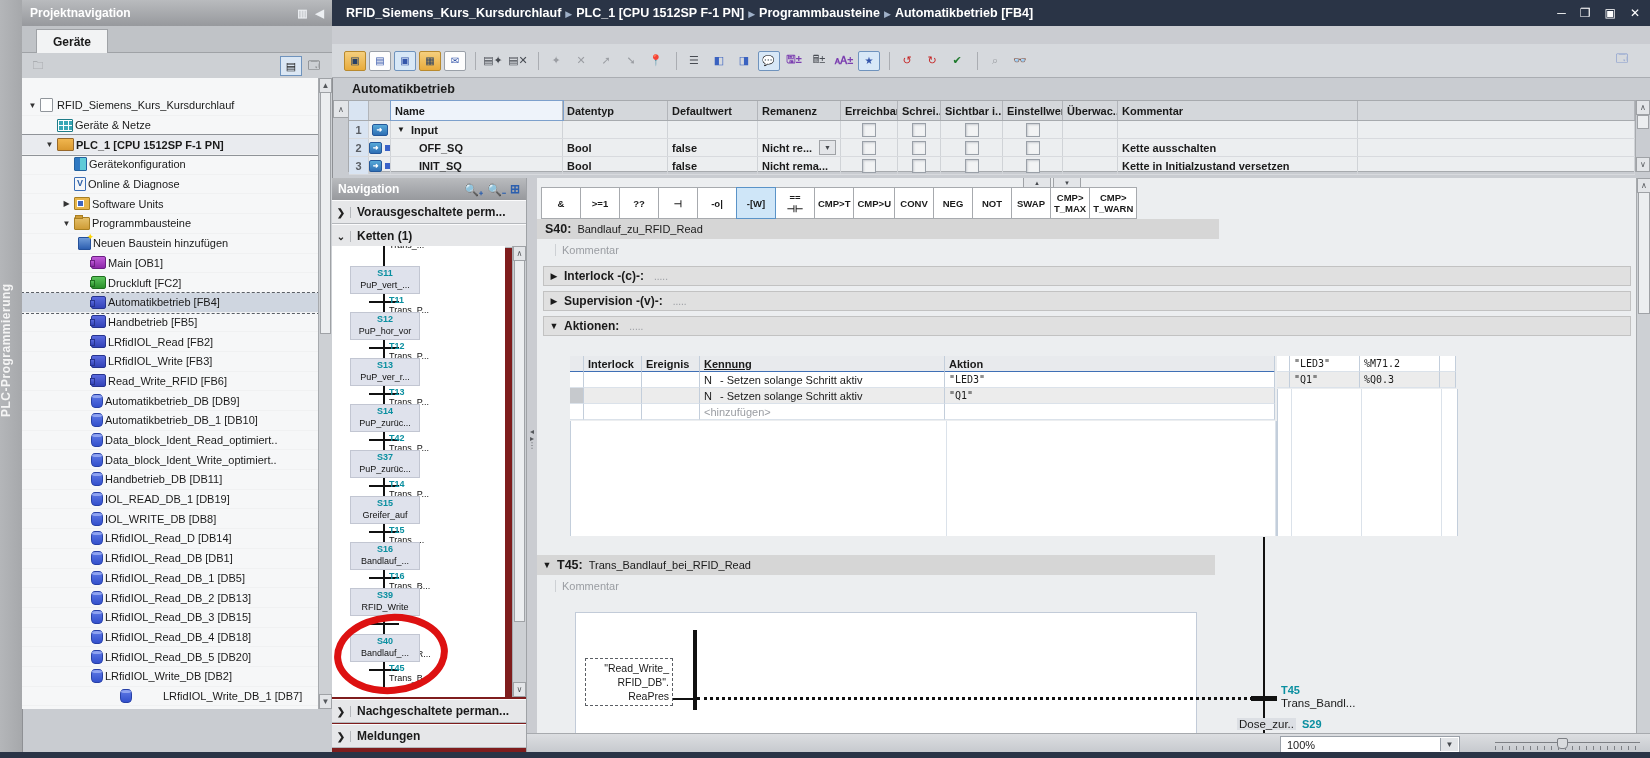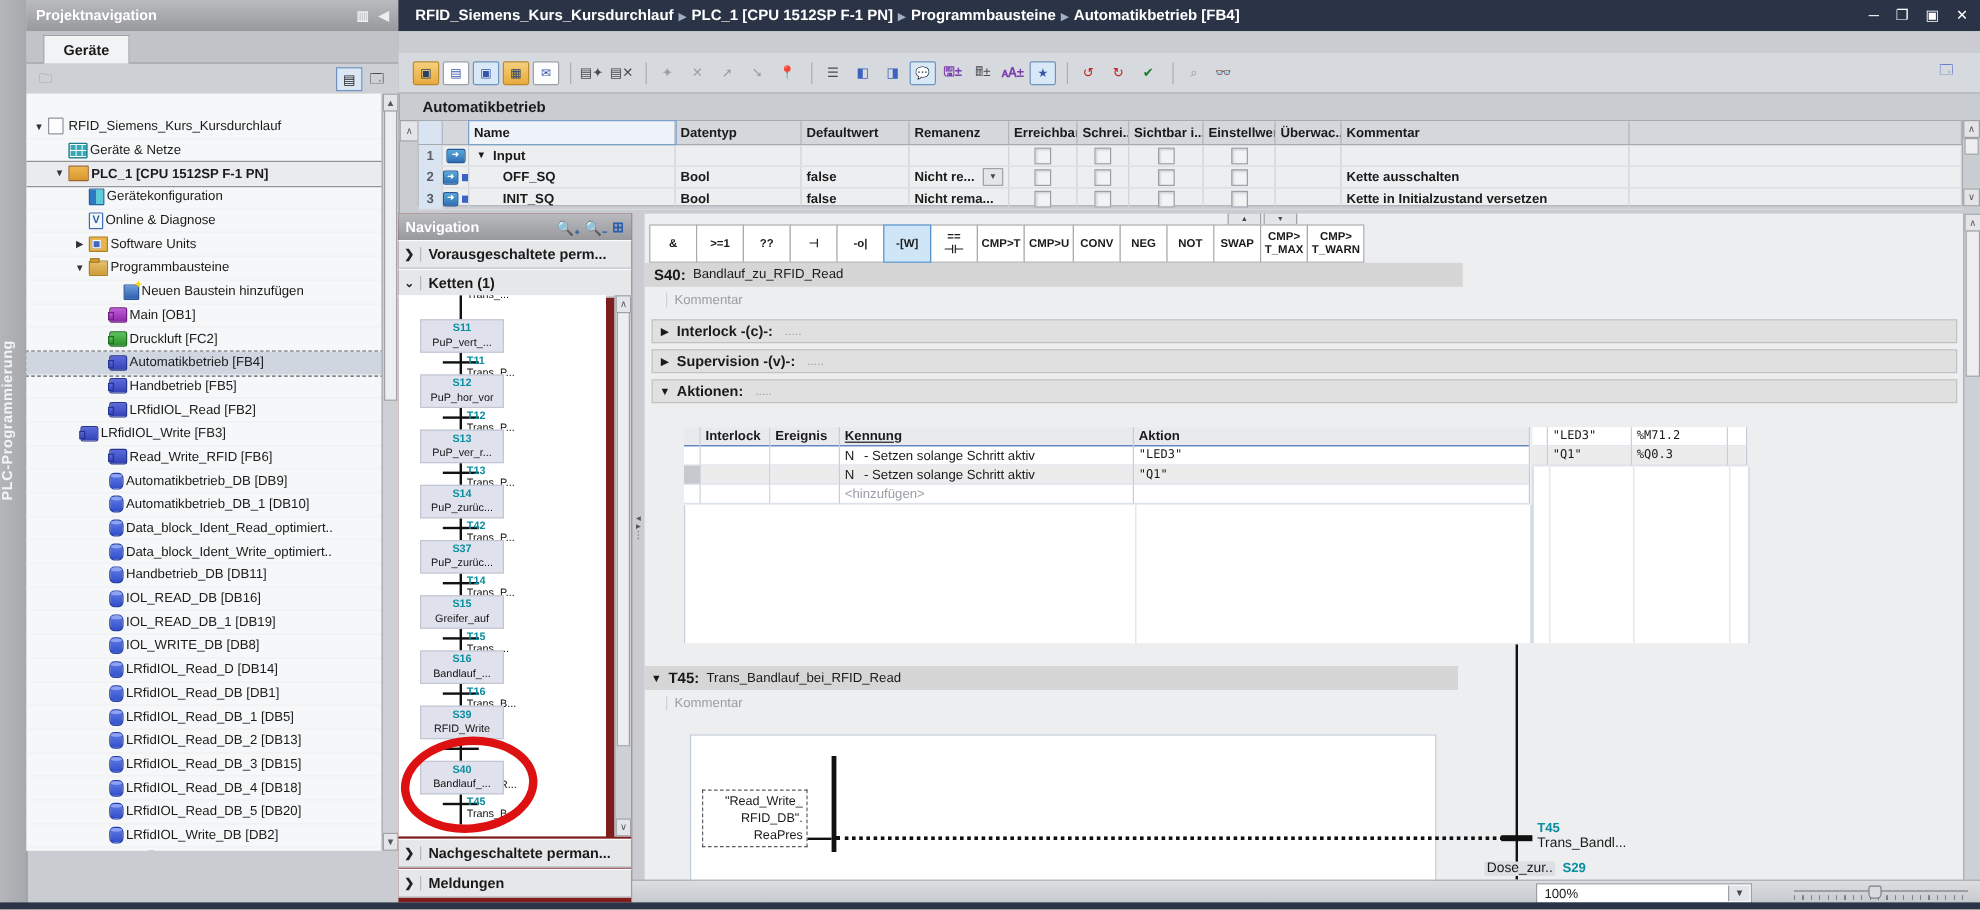--- a/index.html
+++ b/index.html
@@ -237,21 +237,21 @@
         <div class="tree-row" style="padding-left: 38px;">
           <span class="tree-arrow">▶</span>
           <span class="ti ti-units"></span>
           <span class="tree-label">Software Units</span>
         </div>
         <div class="tree-row" style="padding-left: 38px;">
           <span class="tree-arrow">▼</span>
           <span class="ti ti-folder"></span>
           <span class="tree-label">Programmbausteine</span>
         </div>
-        <div class="tree-row" style="padding-left: 67px;">
+        <div class="tree-row" style="padding-left: 42px;">
           <span class="tree-arrow"></span>
           <span class="ti ti-add"></span>
           <span class="tree-label">Neuen Baustein hinzufügen</span>
         </div>
         <div class="tree-row" style="padding-left: 55px;">
           <span class="tree-arrow"></span>
           <span class="ti ti-ob"></span>
           <span class="tree-label">Main [OB1]</span>
         </div>
         <div class="tree-row" style="padding-left: 55px;">
@@ -267,21 +267,21 @@
         <div class="tree-row" style="padding-left: 55px;">
           <span class="tree-arrow"></span>
           <span class="ti ti-fb"></span>
           <span class="tree-label">Handbetrieb [FB5]</span>
         </div>
         <div class="tree-row" style="padding-left: 55px;">
           <span class="tree-arrow"></span>
           <span class="ti ti-fb"></span>
           <span class="tree-label">LRfidIOL_Read [FB2]</span>
         </div>
-        <div class="tree-row" style="padding-left: 31px;">
+        <div class="tree-row" style="padding-left: 55px;">
           <span class="tree-arrow"></span>
           <span class="ti ti-fb"></span>
           <span class="tree-label">LRfidIOL_Write [FB3]</span>
         </div>
         <div class="tree-row" style="padding-left: 55px;">
           <span class="tree-arrow"></span>
           <span class="ti ti-fb"></span>
           <span class="tree-label">Read_Write_RFID [FB6]</span>
         </div>
         <div class="tree-row" style="padding-left: 55px;">
@@ -301,25 +301,20 @@
         </div>
         <div class="tree-row" style="padding-left: 55px;">
           <span class="tree-arrow"></span>
           <span class="ti ti-db"></span>
           <span class="tree-label">Data_block_Ident_Write_optimiert..</span>
         </div>
         <div class="tree-row" style="padding-left: 55px;">
           <span class="tree-arrow"></span>
           <span class="ti ti-db"></span>
           <span class="tree-label">Handbetrieb_DB [DB11]</span>
-        </div>
-        <div class="tree-row" style="padding-left: 55px;">
-          <span class="tree-arrow"></span>
-          <span class="ti ti-db"></span>
-          <span class="tree-label">IOL_READ_DB [DB16]</span>
         </div>
         <div class="tree-row" style="padding-left: 55px;">
           <span class="tree-arrow"></span>
           <span class="ti ti-db"></span>
           <span class="tree-label">IOL_READ_DB_1 [DB19]</span>
         </div>
         <div class="tree-row" style="padding-left: 55px;">
           <span class="tree-arrow"></span>
           <span class="ti ti-db"></span>
           <span class="tree-label">IOL_WRITE_DB [DB8]</span>

